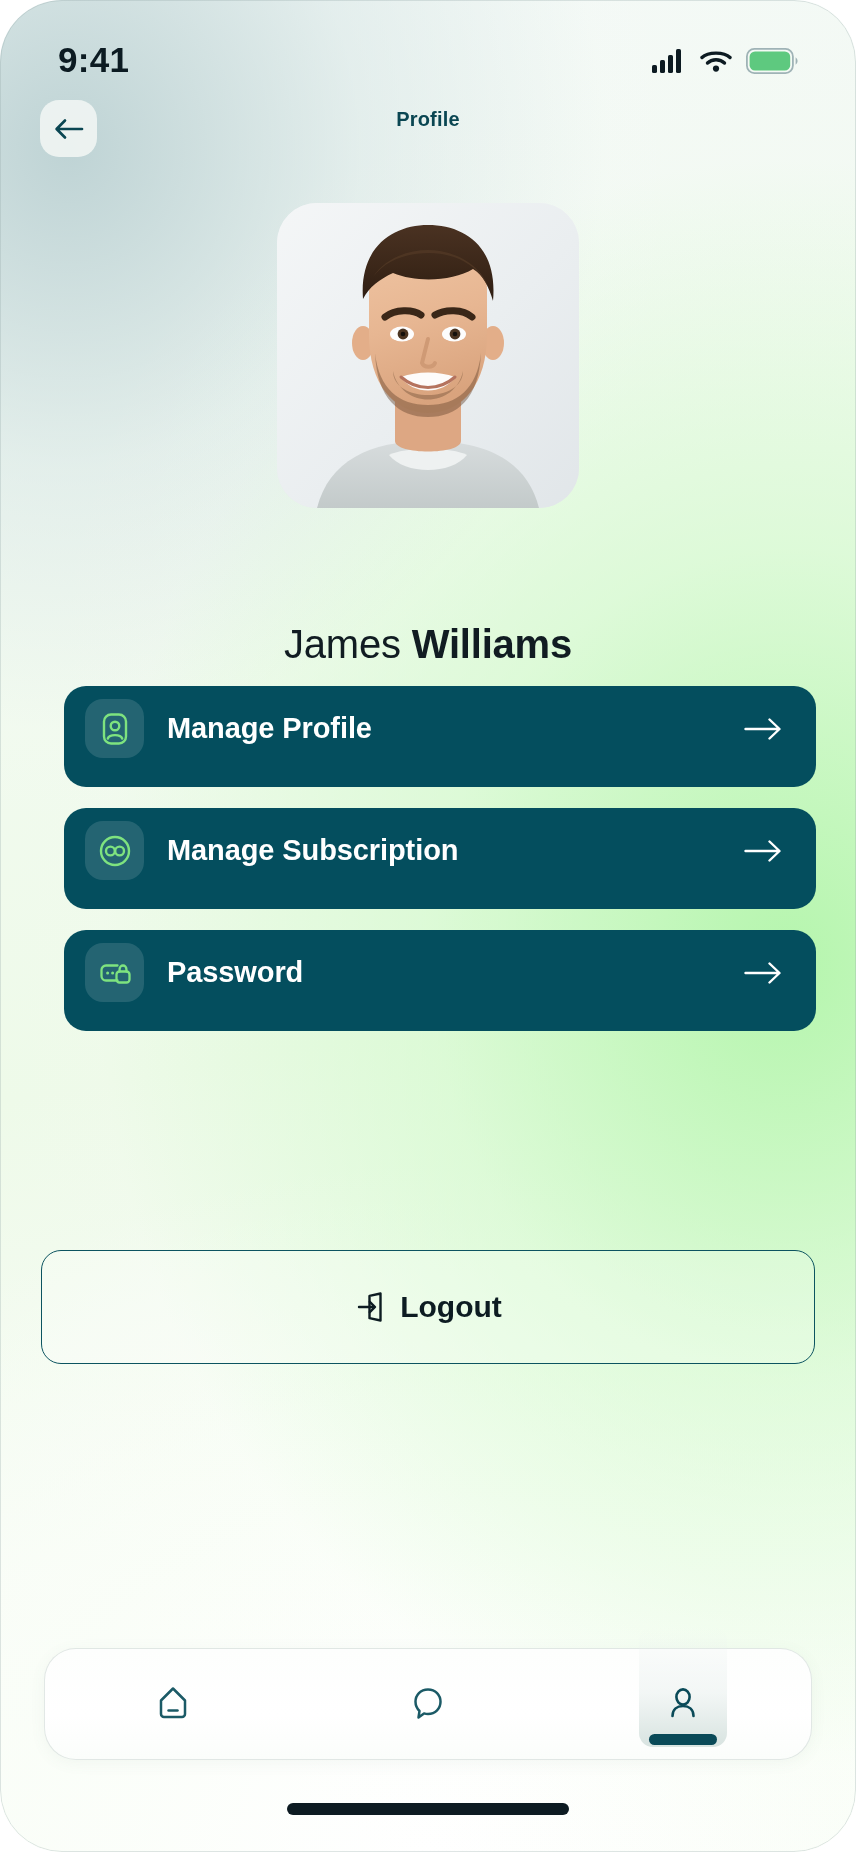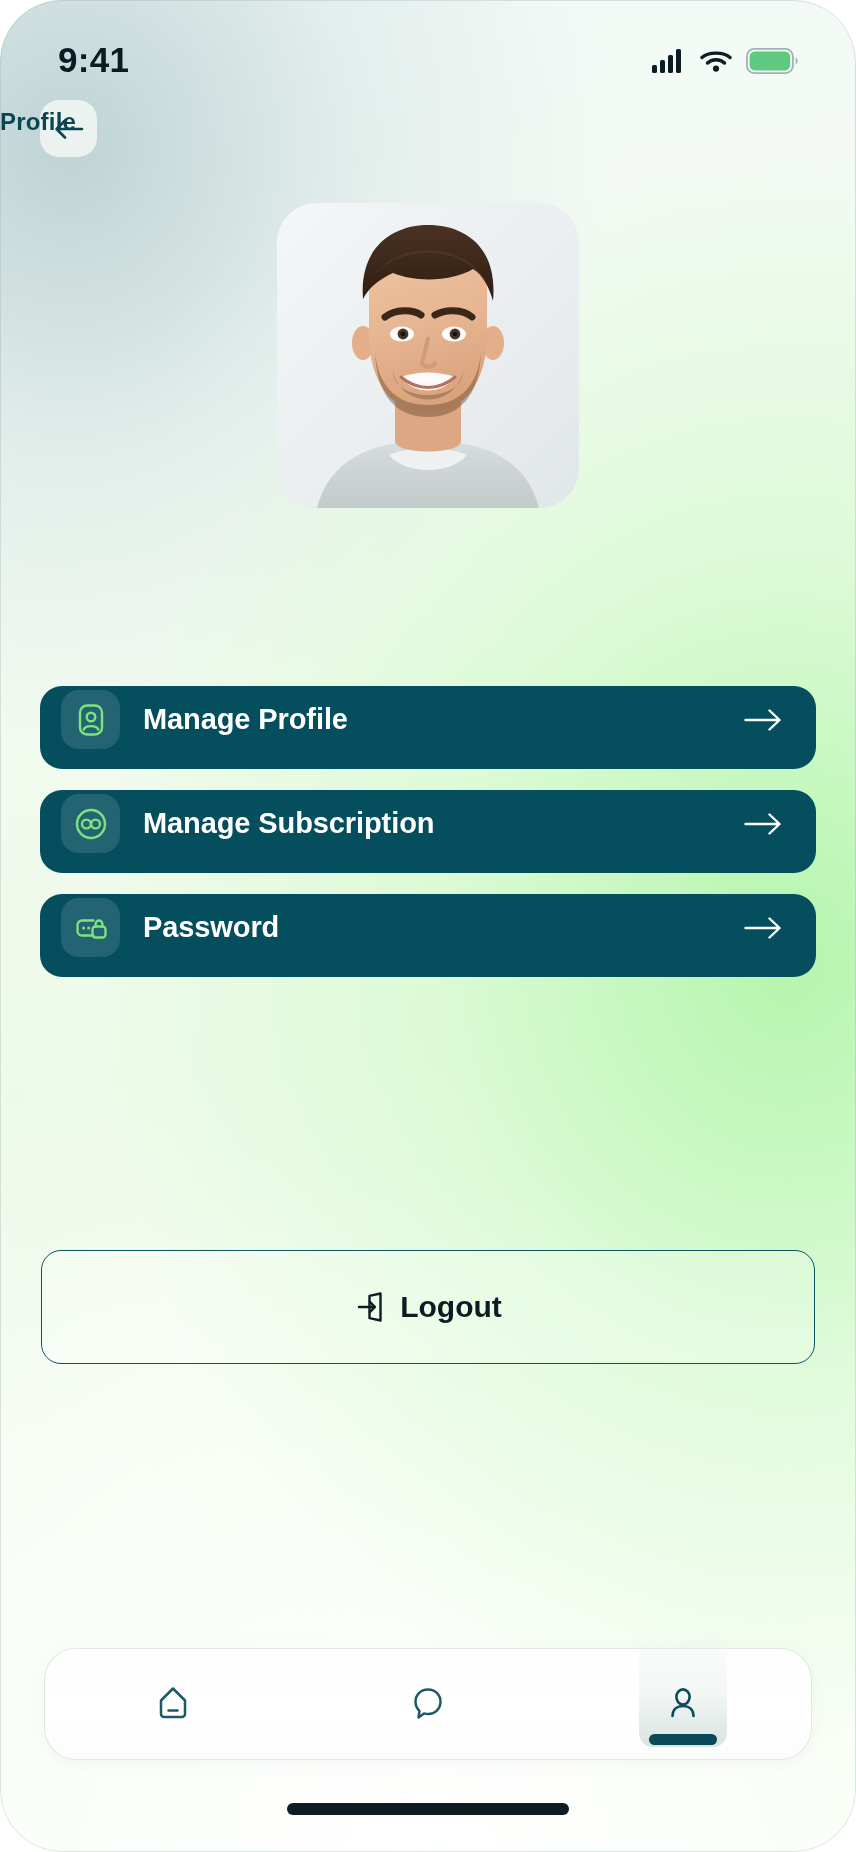--- a/index.html
+++ b/index.html
@@ -48,22 +48,22 @@
   }
   .backbtn{
     position:absolute; left:40px; top:0;
     width:57px; height:57px; border-radius:19px;
     background:rgba(241,246,244,.88);
     display:flex; align-items:center; justify-content:center;
     cursor:pointer;
   }
   .page-title{
     position:absolute; left:0; right:0; top:8px;
-    text-align:left;
-    font-size:24px; font-weight:700; color:#0a4652;
+    text-align:center;
+    font-size:20px; font-weight:700; color:#0a4652;
     letter-spacing:.2px;
   }
 
   
   .avatar-wrap{
     position:absolute; top:203px; left:50%; transform:translateX(-50%);
     width:302px; height:305px; border-radius:40px; overflow:hidden;
     background:linear-gradient(160deg,#f2f4f5 0%,#e9ecee 60%,#e3e7e9 100%);
   }
   .avatar-wrap svg{ display:block; width:100%; height:100%; }
@@ -75,25 +75,26 @@
   .username .first{ font-weight:400; }
   .username .last{ font-weight:700; }
 
   
   .menu{
     position:absolute; top:686px; left:40px; right:40px;
     display:flex; flex-direction:column; gap:21px;
   }
   .menu-item{
     position:relative;
-    height:83px; border-radius:22px;
+    height:101px; border-radius:22px;
     background:#044e5e;
     display:flex; align-items:center;
     padding:0 34px 16px 21px;
     cursor:pointer;
+    margin-left:24px;
   }
   .mi-icon{
     width:59px; height:59px; border-radius:18px;
     background:rgba(255,255,255,.13);
     display:flex; align-items:center; justify-content:center;
     flex:0 0 auto;
   }
   .mi-label{
     margin-left:23px;
     font-size:29px; font-weight:700; color:#ffffff; letter-spacing:-.1px;
@@ -232,20 +233,23 @@
       <path d="M151 136 L145 160 C147 165 156 165 158 160" stroke="#cf9a75" stroke-width="4" fill="none" stroke-linecap="round" stroke-linejoin="round"></path>
 
       <path d="M98 150 C100 196 122 214 151 214 C180 214 202 196 204 150 C200 186 180 202 151 202 C122 202 102 186 98 150 Z" fill="#6b4a30" opacity=".45"></path>
       <path d="M116 168 C124 206 178 206 186 168 C186 200 116 200 116 168 Z" fill="#5d3f28" opacity=".35"></path>
 
       <path d="M124 174 C140 168 162 168 178 174 C166 192 136 192 124 174 Z" fill="#fdfbfa"></path>
       <path d="M124 174 C140 188 162 188 178 174" stroke="#b5735e" stroke-width="3" fill="none" stroke-linecap="round"></path>
     </svg>
   </div>
 
+  <div class="username">
+    <span class="first">James</span><span> </span><span class="last">Williams</span>
+  </div>
 
   <div class="menu">
 
     <div class="menu-item">
       <div class="mi-icon">
         <svg width="34" height="34" viewBox="0 0 34 34">
           <rect x="6" y="2.5" width="22" height="29" rx="7" stroke="#7ee37f" stroke-width="2.4" fill="none"></rect>
           <circle cx="17" cy="14" r="4.3" stroke="#7ee37f" stroke-width="2.4" fill="none"></circle>
           <path d="M9.8 26.5 C11.4 22 22.6 22 24.2 26.5" stroke="#7ee37f" stroke-width="2.4" fill="none" stroke-linecap="round"></path>
         </svg>

